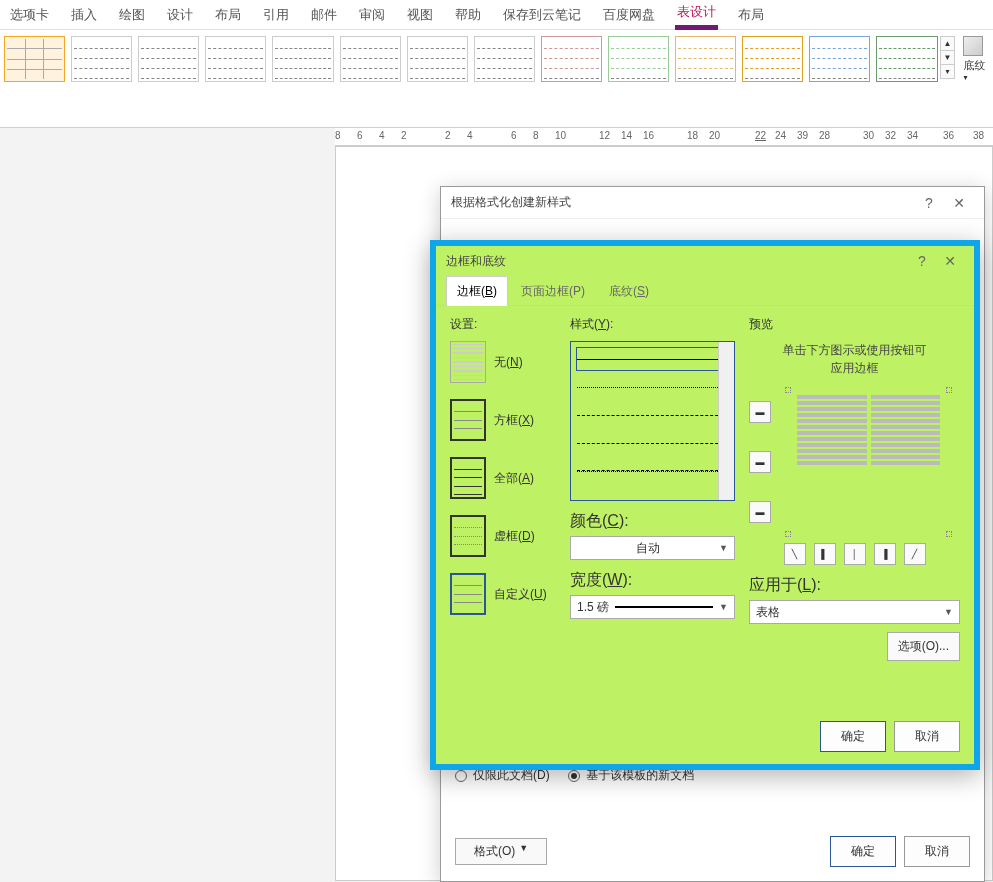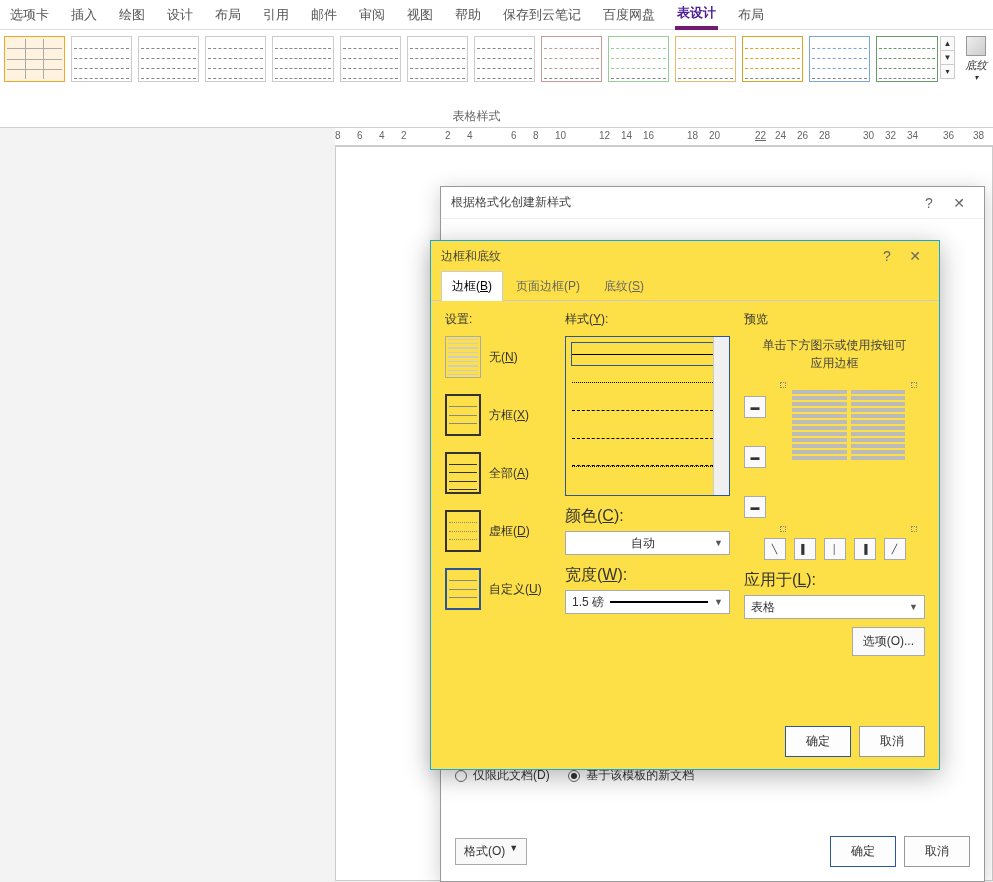--- a/index.html
+++ b/index.html
@@ -1,35 +1,35 @@
 <!DOCTYPE html>
 <html><head>
 <meta charset="utf-8">
 <style>
 * { box-sizing: border-box; font-family: "Microsoft YaHei", "Segoe UI", sans-serif; }
 body { margin: 0; background: #f3f3f3; width: 993px; height: 882px; overflow: hidden; position: relative; font-size: 12px; color: #333; }
 
 
 .ribbon-tabs { background: #fff; height: 30px; display: flex; align-items: center; padding: 0 8px; gap: 18px; border-bottom: 1px solid #e0e0e0; }
 .ribbon-tab { font-size: 13px; color: #555; padding: 4px 2px; cursor: pointer; }
-.ribbon-tab.active { color: #4c1d95; font-weight: 700; border-bottom: 4px solid #701a75; }
+.ribbon-tab.active { color: #be185d; font-weight: 400; border-bottom: 6px solid #701a75; }
 
 
 .ribbon-content { background: #fff; height: 98px; display: flex; align-items: flex-start; padding: 6px 4px 0 4px; border-bottom: 1px solid #d0d0d0; position: relative; }
 .styles-wrap { display: flex; flex-wrap: nowrap; gap: 6px; overflow: hidden; width: 948px; }
 .table-style { width: 62px; height: 46px; border: 1px solid #ccc; background: #fff; display: flex; flex-direction: column; padding: 2px; cursor: pointer; }
 .table-style.sel { border: 1px solid #f5a623; background: #fff3e0; }
 .ts-row { flex: 1; border-bottom: 1px solid #aaa; display: flex; }
 .ts-row:last-child { border-bottom: none; }
 .ts-cell { flex:1; border-right:1px solid #aaa; }
 .ts-cell:last-child { border-right:none; }
 .ts-dash .ts-row { border-bottom: 1px dashed #888; }
 .gallery-arrows { width: 16px; display:flex; flex-direction:column; margin-left:2px; }
 .gallery-arrows div { height:15px; border:1px solid #ccc; background:#fafafa; font-size:8px; text-align:center; line-height:13px; cursor:pointer; margin-bottom:-1px;}
-.shading-btn { width:26px; display:flex; flex-direction:column; align-items:center; margin-left:8px; font-size:11px; cursor:pointer;font-style:italic; }
+.shading-btn { width:26px; display:flex; flex-direction:column; align-items:flex-start; margin-left:8px; font-size:11px; cursor:pointer; }
 .shading-swatch { width:20px; height:20px; background: linear-gradient(135deg,#eee,#ccc); border:1px solid #999; margin-bottom:2px;}
 .group-label { position:absolute; bottom:2px; left:0; right:40px; text-align:center; font-size:12px; color:#666; }
 
 
 .ruler { height:18px; background:#fff; border-bottom:1px solid #ccc; margin-left:335px; position:relative; font-size:10px; color:#666; }
 .ruler-mark { position:absolute; top:2px; }
 
 
 .doc-area { position:absolute; top:146px; left:0; right:0; bottom:0; background:#f3f3f3; }
 .page { position:absolute; left:335px; top:0; width:658px; height:735px; background:#fff; border:1px solid #ccc; }
@@ -37,26 +37,26 @@
 
 .dialog-back { position:absolute; left:440px; top:186px; width:545px; height:696px; background:#fff; border:1px solid #999; box-shadow:0 4px 20px rgba(0,0,0,0.2); }
 .dialog-back .title { height:32px; display:flex; align-items:center; padding:0 10px; font-size:12px; color:#444; border-bottom:1px solid #eee; }
 .dialog-back .title .sp { flex:1; }
 .dialog-back .title .help, .dialog-back .title .close { width:30px; text-align:center; font-size:14px; color:#666; cursor:pointer; }
 .dialog-back .body { padding:8px 14px; font-size:12px; color:#333; }
 .radio-row { display:flex; align-items:center; gap:6px; margin-top:540px; }
 .radio { width:12px; height:12px; border:1px solid #666; border-radius:50%; display:inline-block; position:relative; }
 .radio.checked::after { content:""; position:absolute; left:2px; top:2px; width:6px; height:6px; background:#333; border-radius:50%; }
 .footer-back { position:absolute; left:14px; right:14px; bottom:14px; display:flex; align-items:center; }
-.format-dd { border:1px solid #aaa; padding:4px 8px; background:#f9f9f9; font-size:12px; cursor:pointer; display:flex; align-items:flex-start; gap:4px; }
+.format-dd { border:1px solid #aaa; padding:4px 18px; background:#f9f9f9; font-size:12px; cursor:pointer; display:flex; align-items:flex-start; gap:4px; }
 .btn { border:1px solid #999; background:#fdfdfd; padding:6px 20px; font-size:12px; cursor:pointer; margin-left:8px; }
 .btn.primary { border:1px solid #2b579a; }
 
 
-.dialog-front { position:absolute; left:430px; top:240px; width:510px; height:530px; background:#fde047; border:1px solid #0ea5e9; box-shadow:0 6px 24px rgba(0,0,0,0.3); }
+.dialog-front { position:absolute; left:430px; top:240px; width:550px; height:530px; background:#bef264; border:6px solid #0ea5e9; box-shadow:0 6px 24px rgba(0,0,0,0.3); }
 .df-title { height:30px; display:flex; align-items:center; padding:0 10px; font-size:12px; color:#444; }
 .df-title .sp { flex:1; }
 .df-title .help, .df-title .close { width:28px; text-align:center; font-size:14px; color:#666; cursor:pointer; }
 .df-tabs { display:flex; border-bottom:1px solid #ccc; padding:0 10px;align-items:center; }
 .df-tab { padding:6px 10px; font-size:12px; color:#666; cursor:pointer; border:1px solid transparent; border-bottom:none; margin-right:2px; margin-bottom:-1px; }
 .df-tab.active { color:#000; border-color:#ccc; background:#fff; }
 .df-body { display:flex; padding:10px 14px 6px 14px; height:398px; }
 
 
 .col-set { width:120px; }
@@ -232,21 +232,20 @@
   <div class="gallery-arrows">
     <div>▲</div>
     <div>▼</div>
     <div>▾</div>
   </div>
   <div class="shading-btn">
     <div class="shading-swatch"></div>
     <span>底纹</span>
     <span style="font-size:8px">▾</span>
   </div>
-  <div class="group-label">表格样式</div>
 </div>
 
 <div class="ruler">
     <span class="ruler-mark" style="left: 0px;">8</span>
     <span class="ruler-mark" style="left: 22px;">6</span>
     <span class="ruler-mark" style="left: 44px;">4</span>
     <span class="ruler-mark" style="left: 66px;">2</span>
     <span class="ruler-mark" style="left: 88px;"></span>
     <span class="ruler-mark" style="left: 110px;">2</span>
     <span class="ruler-mark" style="left: 132px;">4</span>
@@ -257,21 +256,21 @@
     <span class="ruler-mark" style="left: 242px;"></span>
     <span class="ruler-mark" style="left: 264px;">12</span>
     <span class="ruler-mark" style="left: 286px;">14</span>
     <span class="ruler-mark" style="left: 308px;">16</span>
     <span class="ruler-mark" style="left: 330px;"></span>
     <span class="ruler-mark" style="left: 352px;">18</span>
     <span class="ruler-mark" style="left: 374px;">20</span>
     <span class="ruler-mark" style="left: 420px; text-decoration: underline;">22</span>
     <span class="ruler-mark" style="left: 418px;"></span>
     <span class="ruler-mark" style="left: 440px;">24</span>
-    <span class="ruler-mark" style="left: 462px;">26</span>
+    <span class="ruler-mark" style="left: 462px;">39</span>
     <span class="ruler-mark" style="left: 484px;">28</span>
     <span class="ruler-mark" style="left: 506px;"></span>
     <span class="ruler-mark" style="left: 528px;">30</span>
     <span class="ruler-mark" style="left: 550px;">32</span>
     <span class="ruler-mark" style="left: 572px;">34</span>
     <span class="ruler-mark" style="left: 594px;"></span>
     <span class="ruler-mark" style="left: 608px;">36</span>
     <span class="ruler-mark" style="left: 638px;">38</span>
   </div>
 

